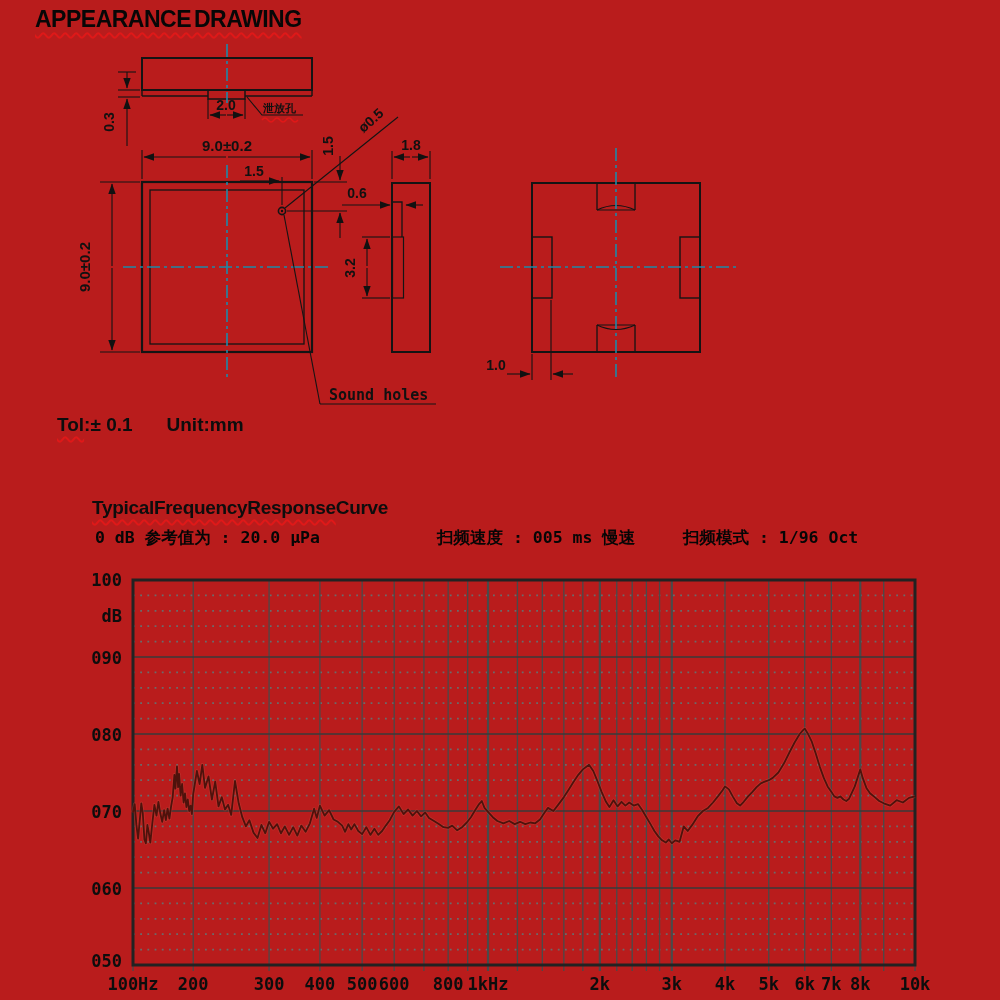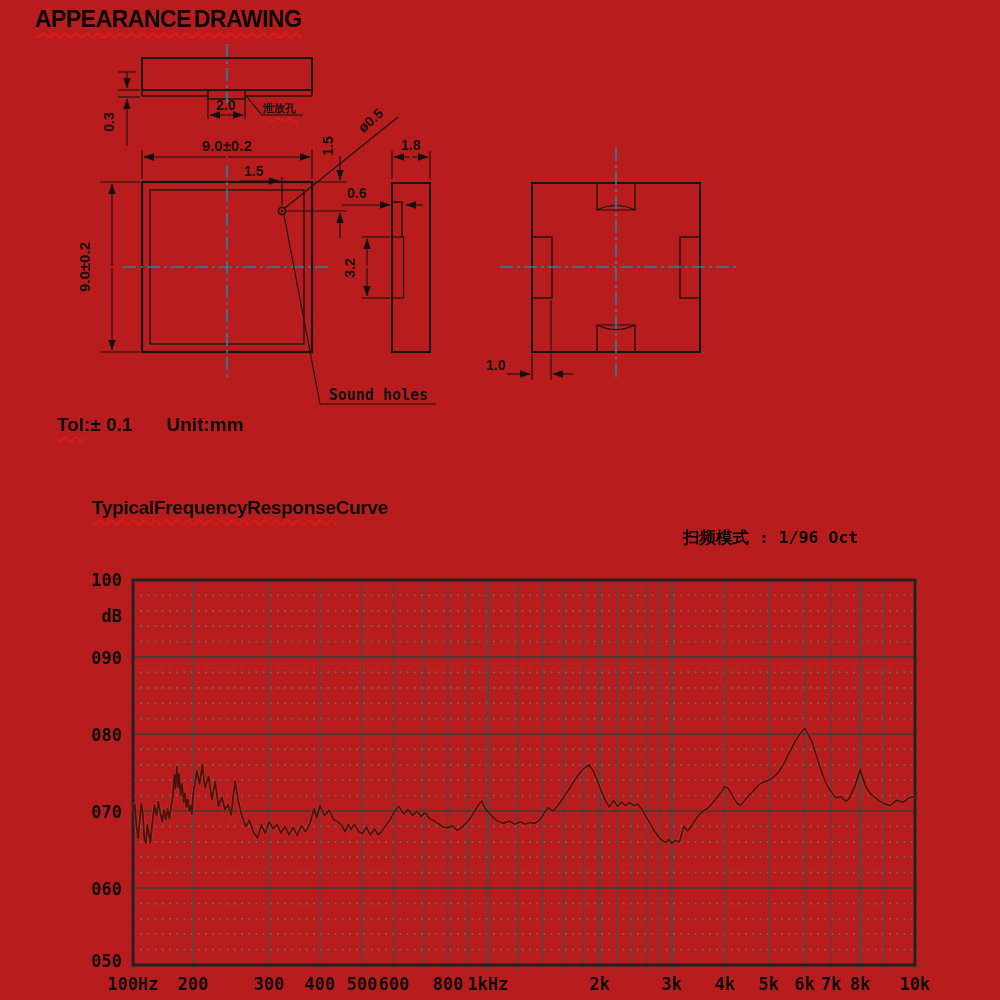--- a/index.html
+++ b/index.html
@@ -154,20 +154,22 @@
   </svg>
 
   <div id="tol-line" class="abs">
     <span class="wavy">Tol</span><span>:± 0.1</span><span class="gap">Unit:mm</span>
   </div>
 
   <div id="curve-title" class="abs">
     <span class="wavy">TypicalFrequencyResponse</span><span>Curve</span>
   </div>
 
+  <div id="chead-1" class="abs chead">0 dB 参考值为 : 20.0 μPa</div>
+  <div id="chead-2" class="abs chead">扫频速度 : 005 ms 慢速</div>
   <div id="chead-3" class="abs chead">扫频模式 : 1/96  Oct</div>
 
   <svg id="chart-svg" width="1000" height="445" viewBox="0 555 1000 445">
       <line x1="133" x2="915" y1="949.6" y2="949.6" stroke="#6b6b6b" stroke-width="1.8" stroke-dasharray="1.8 5.4"></line>
       <line x1="133" x2="915" y1="934.2" y2="934.2" stroke="#6b6b6b" stroke-width="1.8" stroke-dasharray="1.8 5.4"></line>
       <line x1="133" x2="915" y1="918.8" y2="918.8" stroke="#6b6b6b" stroke-width="1.8" stroke-dasharray="1.8 5.4"></line>
       <line x1="133" x2="915" y1="903.4" y2="903.4" stroke="#6b6b6b" stroke-width="1.8" stroke-dasharray="1.8 5.4"></line>
       <line x1="133" x2="915" y1="872.6" y2="872.6" stroke="#6b6b6b" stroke-width="1.8" stroke-dasharray="1.8 5.4"></line>
       <line x1="133" x2="915" y1="857.2" y2="857.2" stroke="#6b6b6b" stroke-width="1.8" stroke-dasharray="1.8 5.4"></line>
       <line x1="133" x2="915" y1="841.8" y2="841.8" stroke="#6b6b6b" stroke-width="1.8" stroke-dasharray="1.8 5.4"></line>

